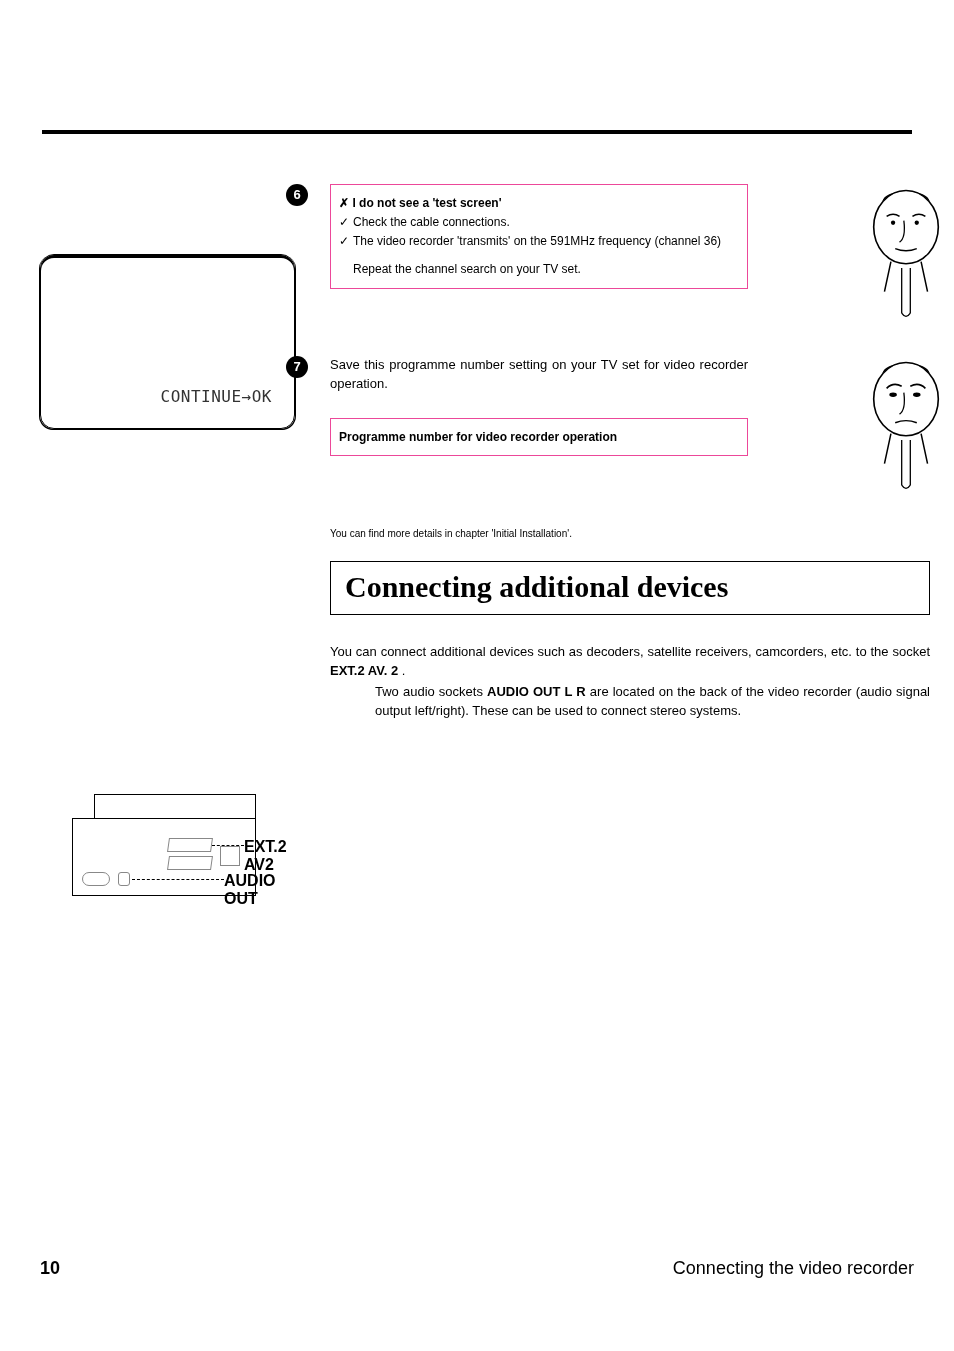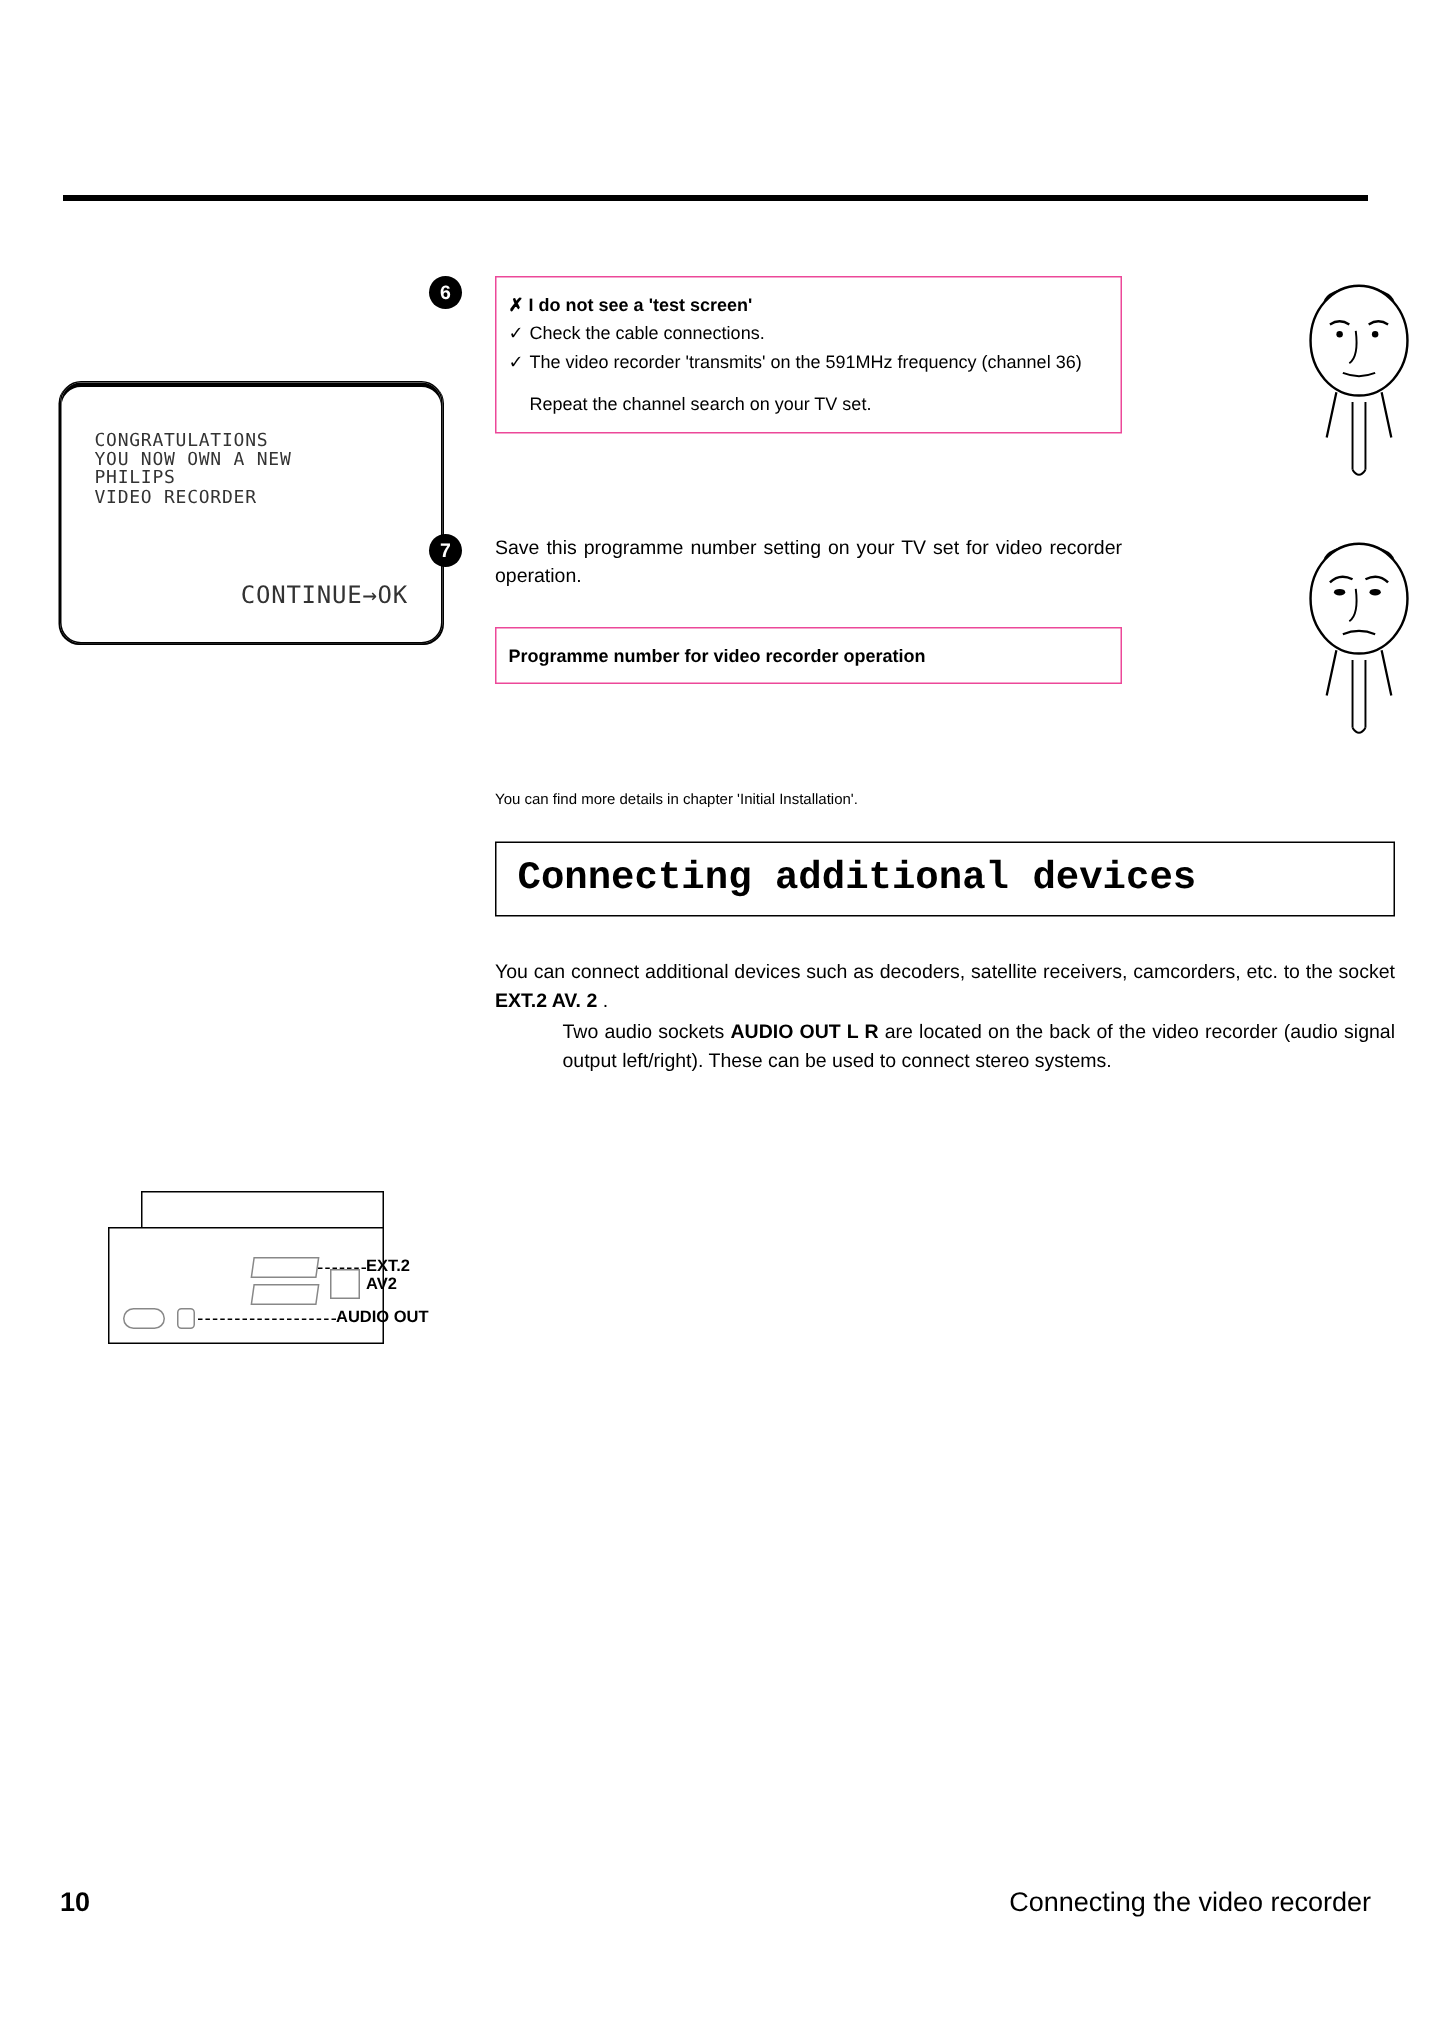--- a/index.html
+++ b/index.html
@@ -120,23 +120,23 @@
     font-size: 10px;
     margin: 21px 0 22px 0;
   }
 
   .section-box {
     border: 1px solid #000;
     padding: 8px 14px 10px 14px;
     margin-bottom: 24px;
   }
   .section-title {
-    font-size: 26px;
-    font-weight: bold;
-    font-family: Liberation Mono, monospace;
+    font-size: 30px;
+    font-weight: bold;
+    font-family: Liberation Serif, serif;
   }
 
   .device-diagram {
     position: absolute;
     left: 0;
     top: 610px;
     width: 255px;
   }
   .diag-frame {
     position: relative;
@@ -186,21 +186,21 @@
   }
   .port-v {
     position: absolute;
     left: 78px; top: 78px;
     width: 12px; height: 14px;
     border: 1px solid #888;
     border-radius: 3px;
   }
   .diag-label {
     position: absolute;
-    font-size: 11px;
+    font-size: 16px;
     font-weight: bold;
   }
   .dash-line {
     position: absolute;
     border-top: 1px dashed #000;
     height: 0;
   }
 
   .footer {
     position: absolute;
@@ -222,24 +222,20 @@
 </style>
 </head>
 <body>
 
 <div class="top-rule"></div>
 
 <div class="content">
 
   <div class="left-col">
     <div class="tv-screen">
-      <div class="tv-inner"><span>CONGRATULATIONS</span>
-<span>YOU NOW OWN A NEW</span>
-<span>PHILIPS</span>
-<span>VIDEO RECORDER</span></div>
       <div class="tv-continue">CONTINUE→OK</div>
     </div>
   </div>
 
   <div class="right-col">
 
     <div class="step" style="min-height:150px;">
       <div class="step-num">6</div>
       <svg class="face" viewBox="0 0 80 130">
         <ellipse cx="40" cy="40" rx="30" ry="34" fill="#fff" stroke="#000" stroke-width="1.5"></ellipse>

